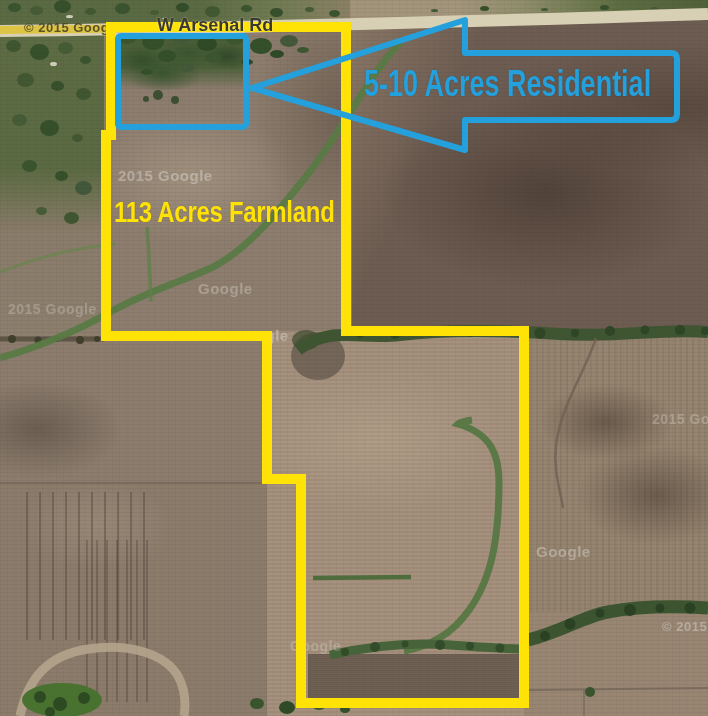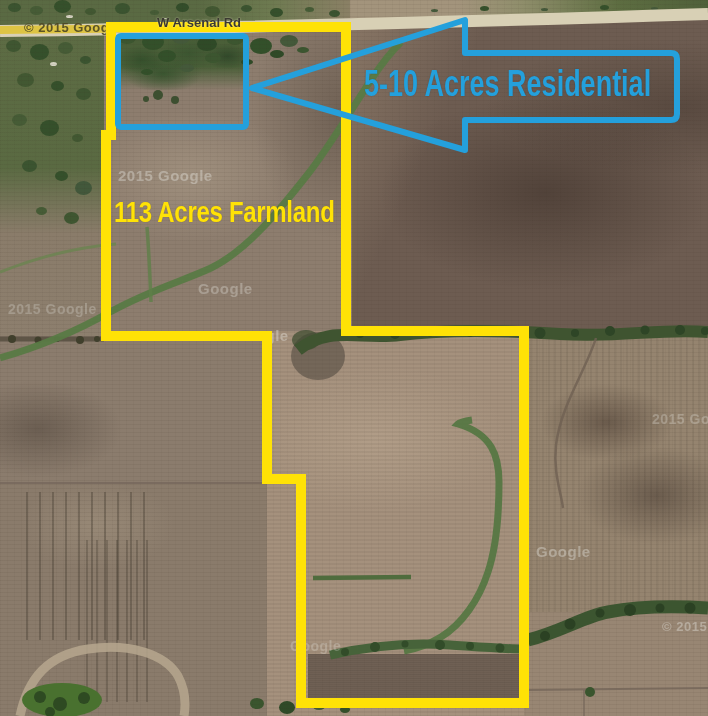--- a/index.html
+++ b/index.html
@@ -10,21 +10,21 @@
   .svg-annot{z-index:5;}
   .texture{position:absolute;inset:0;z-index:2;pointer-events:none;
     background:
       repeating-linear-gradient(180deg, rgba(55,42,30,.07) 0 1px, transparent 1px 4px),
       repeating-linear-gradient(90deg, rgba(55,42,30,.04) 0 1px, transparent 1px 7px);}
   .dots{position:absolute;border-radius:50%;z-index:2;}
   .wm{position:absolute;z-index:4;font-weight:600;letter-spacing:.5px;
       color:rgba(235,235,228,.38);white-space:nowrap;}
   .wm-dark{color:rgba(78,72,36,.9);}
   .label{position:absolute;z-index:6;font-weight:bold;white-space:nowrap;line-height:1;}
-  #road-label{color:#3b3a31;font-size:13px;text-shadow:0 0 2px rgba(250,245,215,.65);}
+  #road-label{color:#3b3a31;font-size:18px;text-shadow:0 0 2px rgba(250,245,215,.65);}
   #farmland-label{color:var(--parcel-yellow,#ffe206);font-size:24px;
       transform:scale(1,1.22);transform-origin:left top;letter-spacing:-.3px;
       text-shadow:0 0 1px rgba(60,45,10,.35);}
   #residential-label{color:var(--callout-blue,#24a0dc);font-size:27px;
       transform:scale(1,1.35);transform-origin:left top;
       text-shadow:0 0 1px rgba(10,40,60,.3);}
   .stroke-yellow{stroke:var(--parcel-yellow,#ffe206);}
   .stroke-blue{stroke:var(--callout-blue,#24a0dc);}
 </style>
 </head>

